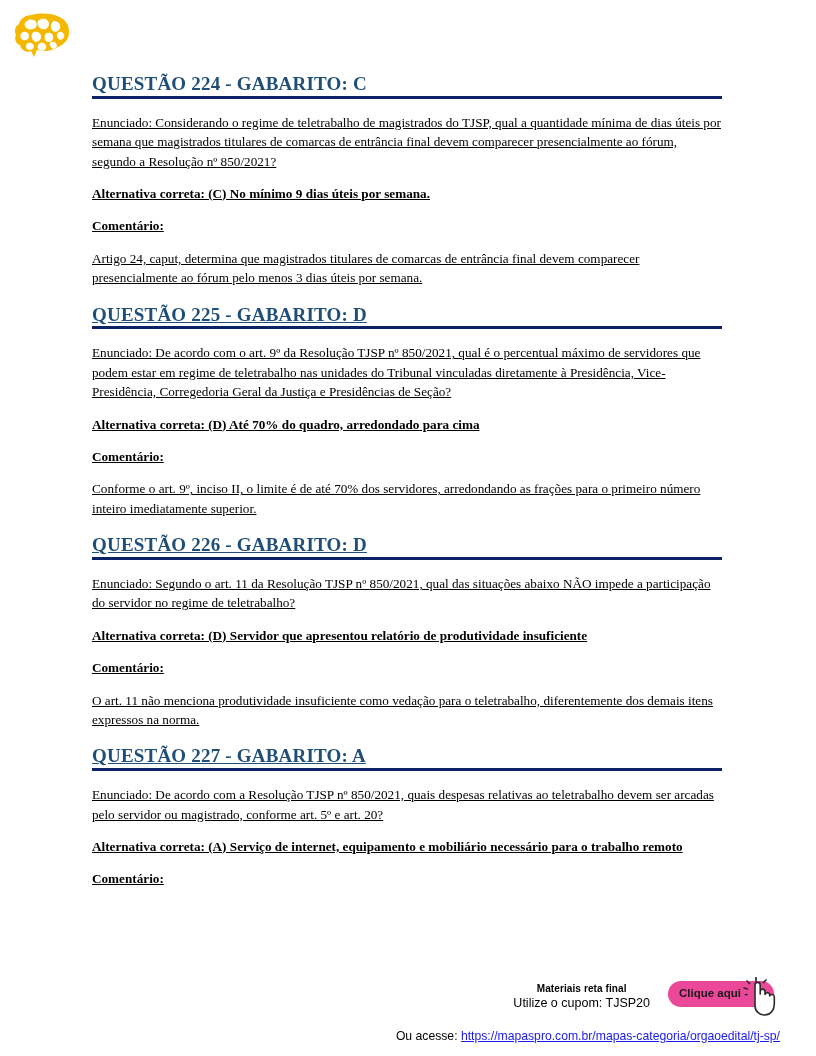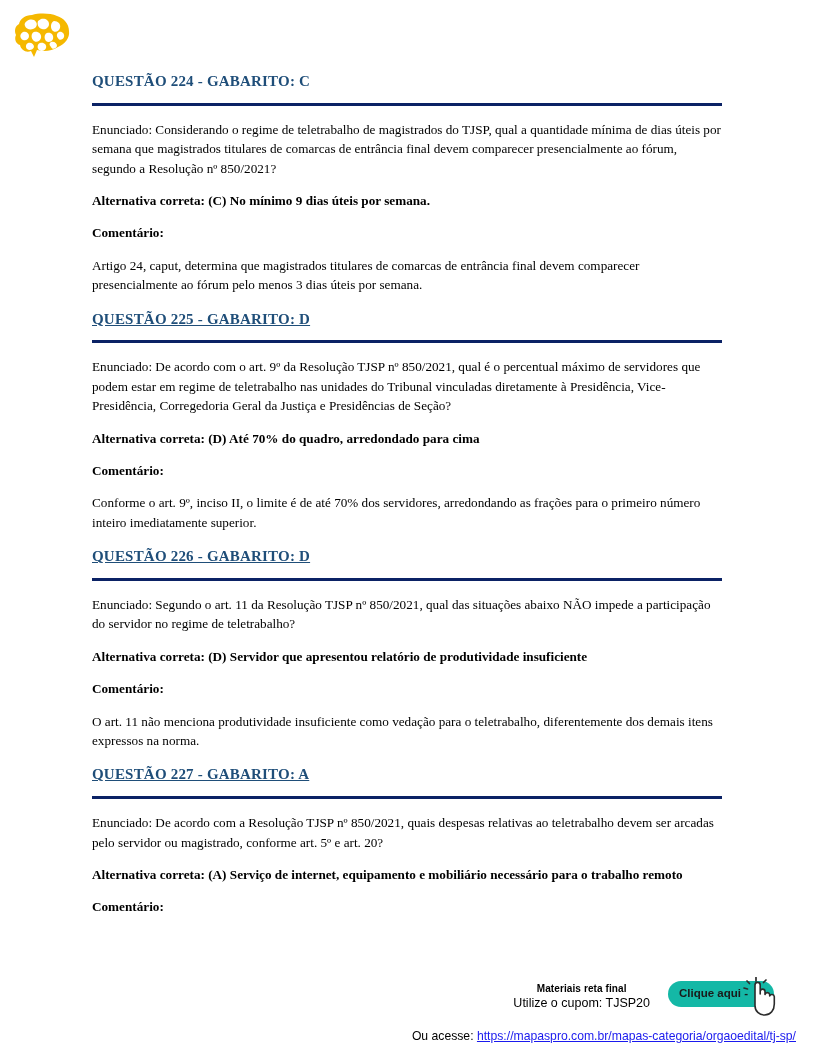--- a/index.html
+++ b/index.html
@@ -35,25 +35,25 @@
     position: absolute;
     left: 92px;
     top: 72px;
     width: 630px;
   }
 
   
   .q-head {
     font-family: "Liberation Serif", serif;
     font-weight: bold;
-    font-size: 15px;
+    font-size: 19px;
     letter-spacing: 0.2px;
     color: #1F4E79;
     margin: 0;
-    padding: 0 0 12px 0;
+    padding: 0 0 0 0;
     line-height: 1.25;
   }
   .q-head-rule {
     height: 3px;
     background: #0B2265;
     width: 630px;
     margin: 0 0 14px 0;
   }
   .q-block {
     margin-bottom: 0;
@@ -64,20 +64,21 @@
   }
 
   
   p.para {
     font-family: "Liberation Serif", serif;
     font-size: 13.2px;
     line-height: 1.47;
     margin: 0 0 13px 0;
     color: #000000;
     text-align: left;
+    text-decoration: underline;
   }
   p.para.bold {
     font-weight: bold;
   }
   p.para.label {
     font-weight: bold;
     margin-bottom: 13px;
   }
   p.para.tight {
     margin-bottom: 12px;
@@ -117,21 +118,21 @@
 
   .cta-wrap {
     position: relative;
     width: 112px;
     height: 44px;
   }
   .cta-button {
     position: absolute;
     left: 0;
     top: 6px;
-    background: #14b8a6;
+    background: #ec4899;
     color: #1a1a1a;
     font-family: "Liberation Sans", sans-serif;
     font-weight: bold;
     font-size: 11.5px;
     border: none;
     border-radius: 14px;
     padding: 6px 26px 6px 11px;
     cursor: pointer;
     white-space: nowrap;
     line-height: 1.2;
@@ -141,21 +142,21 @@
     right: -6px;
     top: 2px;
     width: 46px;
     height: 42px;
     pointer-events: none;
   }
 
   .footer-link-row {
     margin-top: 10px;
     text-align: right;
-    padding-right: 20px;
+    padding-right: 36px;
     font-family: "Liberation Sans", sans-serif;
     font-size: 12.2px;
     color: #000000;
   }
   .footer-link-row a {
     color: #1a1aee;
     text-decoration: underline;
   }
 </style>
 </head>

